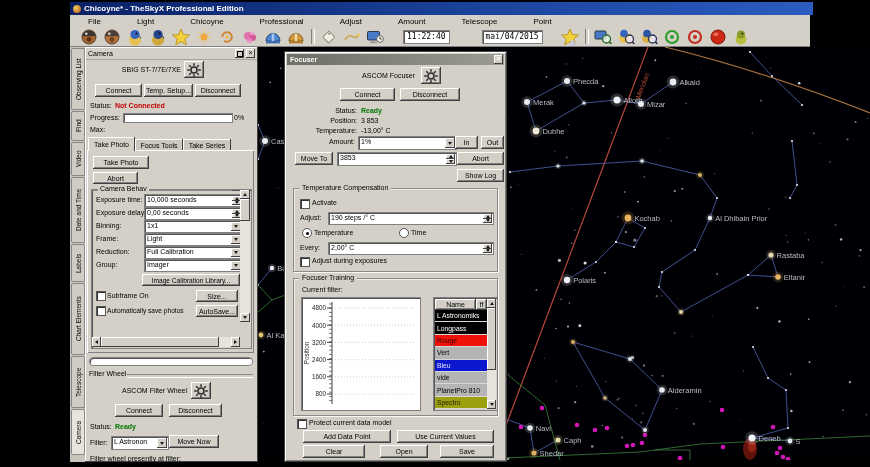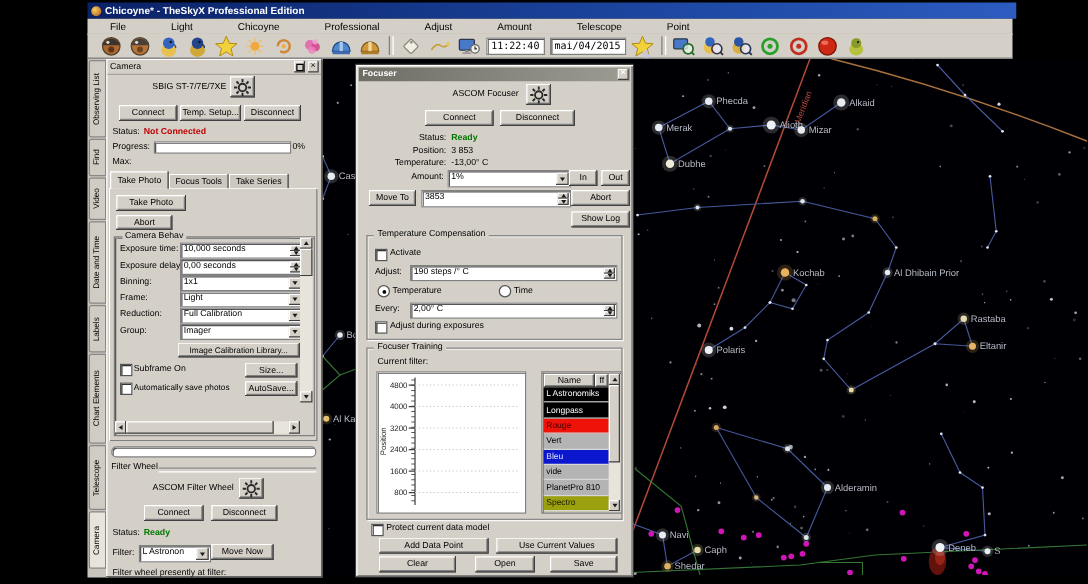--- a/index.html
+++ b/index.html
@@ -28,21 +28,21 @@
   
   #titlebar{left:70px;top:2px;width:740px;height:13px;background:linear-gradient(90deg,#0a2166,#1c46a0 60%,#2c5cc0);
      color:#fff;font-size:8px;font-weight:bold;display:flex;align-items:center;padding-left:3px;z-index:7;}
   #menubar{left:70px;top:15px;width:740px;height:12px;background:#d4d0c8;display:flex;align-items:center;z-index:7;
      border-bottom:1px solid #b8b4ac;}
   .mi{font-size:8px;color:#000;padding:0 18px;}
   #toolbar{left:70px;top:27px;width:740px;height:20px;background:#d4d0c8;display:flex;align-items:center;z-index:7;
      border-bottom:1px solid #808080;padding-left:8px;box-sizing:border-box;}
   .tico{width:21px;height:18px;margin:0 1px;display:flex;align-items:center;justify-content:center;}
   .tsep{width:2px;height:15px;border-left:1px solid #808080;border-right:1px solid #fff;margin:0 3px;}
-  .timefld{position:relative;height:12px;font-family:"DejaVu Sans Mono",monospace;font-size:8px;display:flex;align-items:center;padding:0 3px;margin:0 2px;}
+  .timefld{position:relative;height:12px;font-family:"DejaVu Sans Mono",monospace;font-size:8px;display:flex;align-items:center;padding:0 3px;margin:0 16px;}
   #sidebar{left:70px;top:47px;width:16px;height:415px;background:#c8c4bc;z-index:6;}
   .vtab{writing-mode:vertical-rl;transform:rotate(180deg);font-size:6.5px;color:#000;background:#d0ccc4;
      border:1px solid #888;border-radius:0 2px 2px 0;margin:1px 1px 0 1px;display:flex;align-items:center;justify-content:center;
      box-sizing:border-box;width:14px;}
   #camera-panel{left:85px;top:47px;width:173px;height:415px;background:#d4d0c8;z-index:6;
      box-shadow:inset -1px -1px 0 #404040,inset 1px 1px 0 #fff;}
   #focuser{left:285px;top:52px;width:221px;height:409px;background:#d4d0c8;z-index:8;
      box-shadow:0 0 0 1px #404040,inset 1px 1px 0 #fff,inset -1px -1px 0 #808080;}
   #foc-title{position:absolute;left:2px;top:2px;right:2px;height:11px;
      background:linear-gradient(90deg,#6e6e66,#9c9c92);color:#fff;font-size:7px;font-weight:bold;

